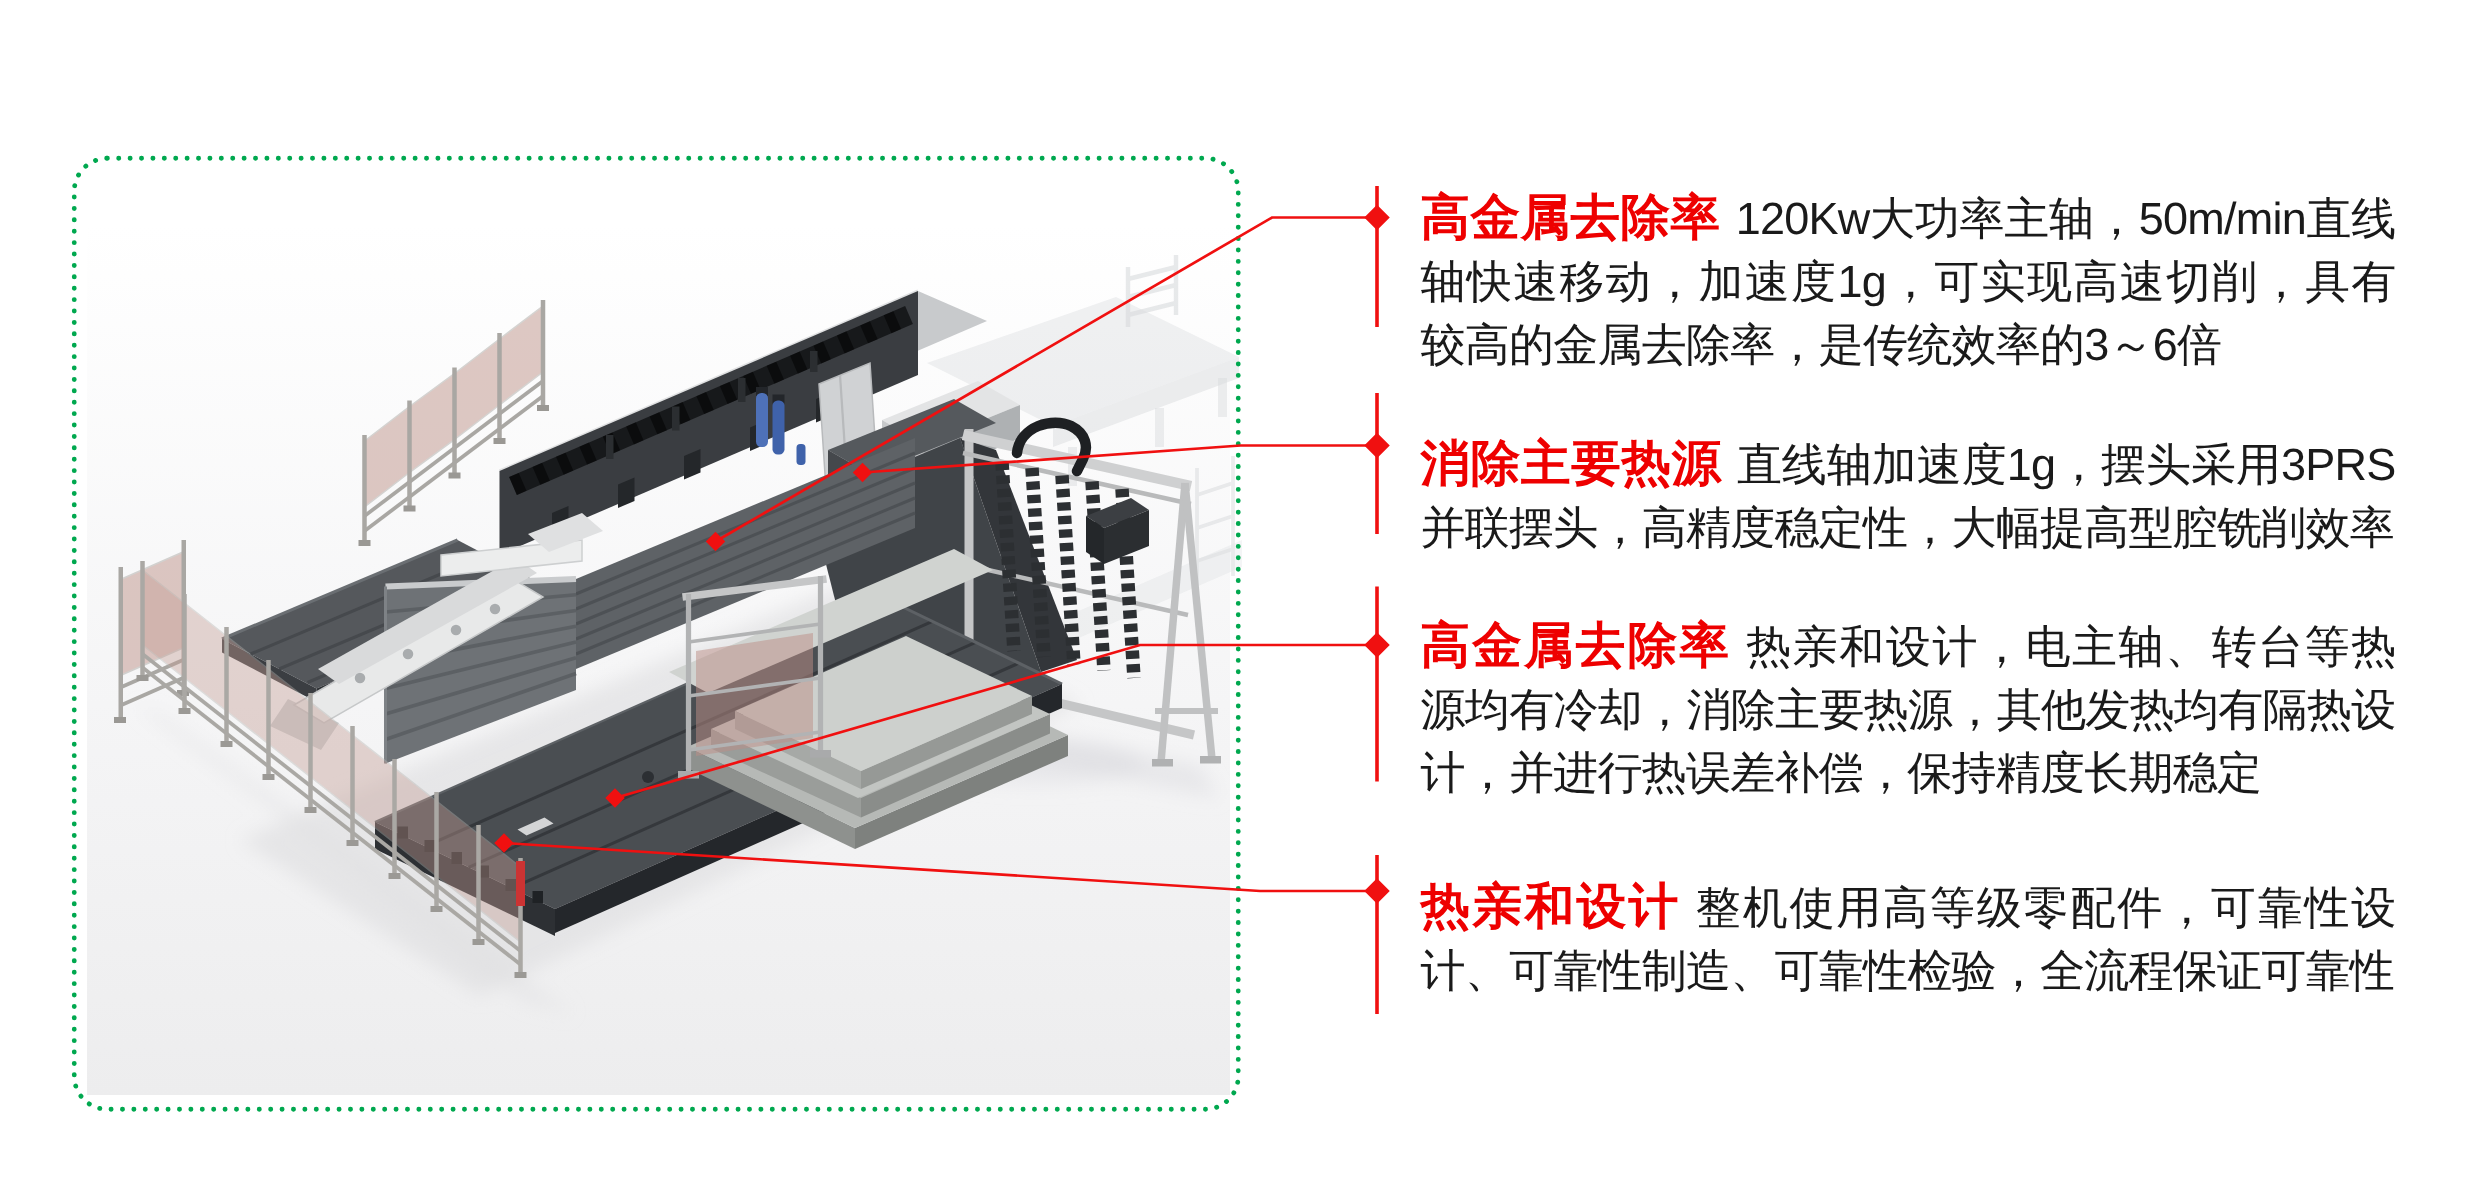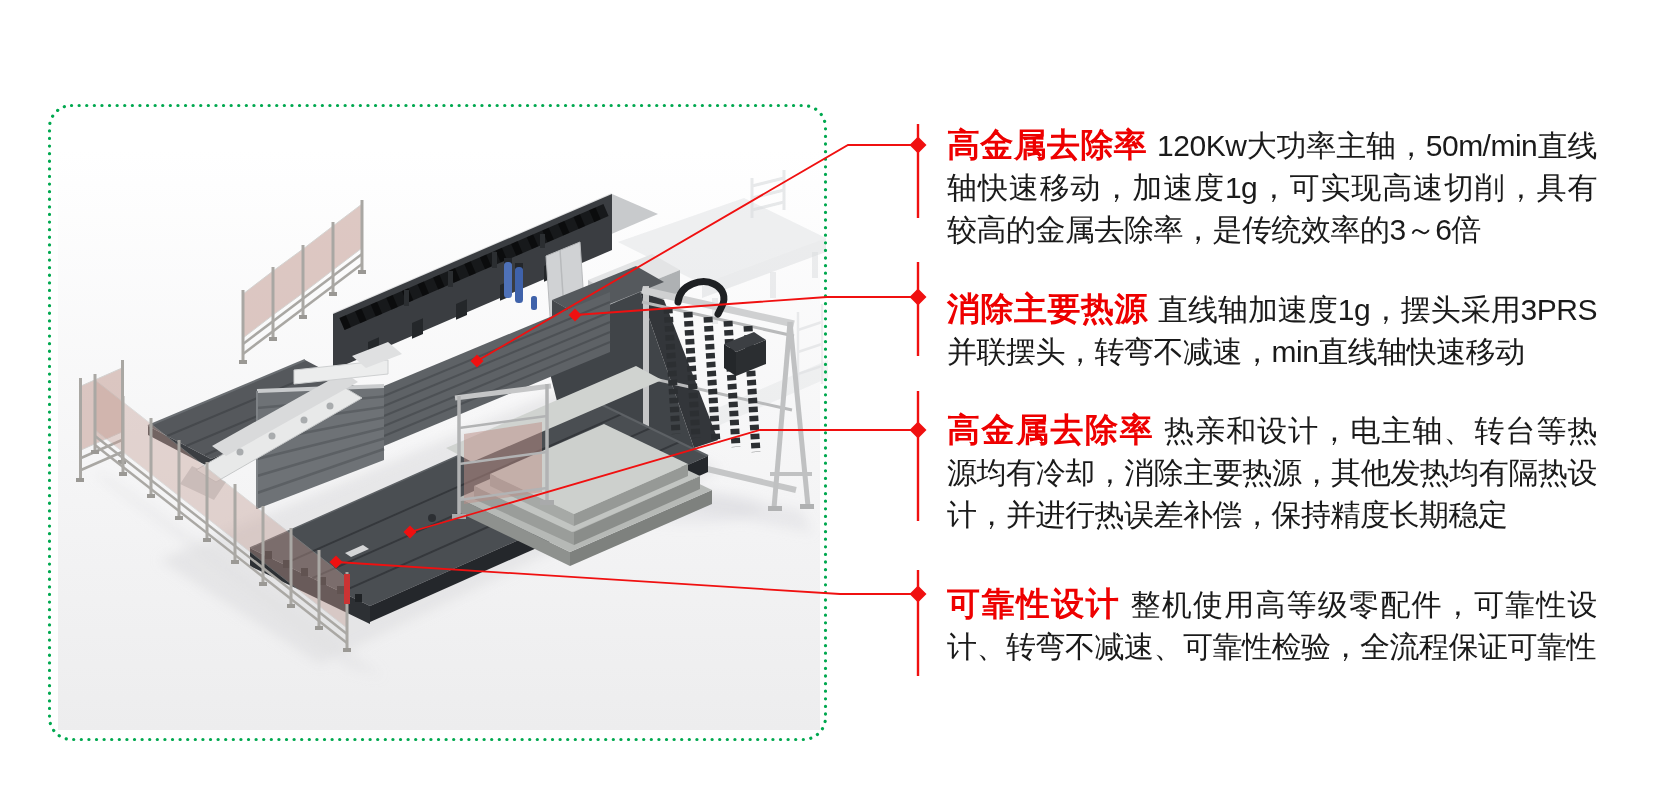--- a/index.html
+++ b/index.html
@@ -351,22 +351,22 @@
     <path d="M575,308.5 L581.5,315 L575,321.5 L568.5,315 Z"></path>
     <path d="M410,525.5 L416.5,532 L410,538.5 L403.5,532 Z"></path>
     <path d="M336,555.5 L342.5,562 L336,568.5 L329.5,562 Z"></path>
   </g>
 </svg>
 
   <div class="feature" style="top:124px">
     <span class="ftitle">高金属去除率</span><span class="fdesc">120Kw大功率主轴，50m/min直线轴快速移动，加速度1g，可实现高速切削，具有较高的金属去除率，是传统效率的3～6倍</span>
   </div>
   <div class="feature" style="top:288px">
-    <span class="ftitle">消除主要热源</span><span class="fdesc">直线轴加速度1g，摆头采用3PRS并联摆头，转弯不减速，min直线轴快速移动</span>
+    <span class="ftitle">消除主要热源</span><span class="fdesc">直线轴加速度1g，摆头采用3PRS并联摆头，高精度稳定性，大幅提高型腔铣削效率</span>
   </div>
   <div class="feature" style="top:409px">
     <span class="ftitle">高金属去除率</span><span class="fdesc">热亲和设计，电主轴、转台等热源均有冷却，消除主要热源，其他发热均有隔热设计，并进行热误差补偿，保持精度长期稳定</span>
   </div>
   <div class="feature" style="top:583px">
-    <span class="ftitle">可靠性设计</span><span class="fdesc">整机使用高等级零配件，可靠性设计、转弯不减速、可靠性检验，全流程保证可靠性</span>
+    <span class="ftitle">热亲和设计</span><span class="fdesc">整机使用高等级零配件，可靠性设计、可靠性制造、可靠性检验，全流程保证可靠性</span>
   </div>
 
 </div>
 
 </body></html>

